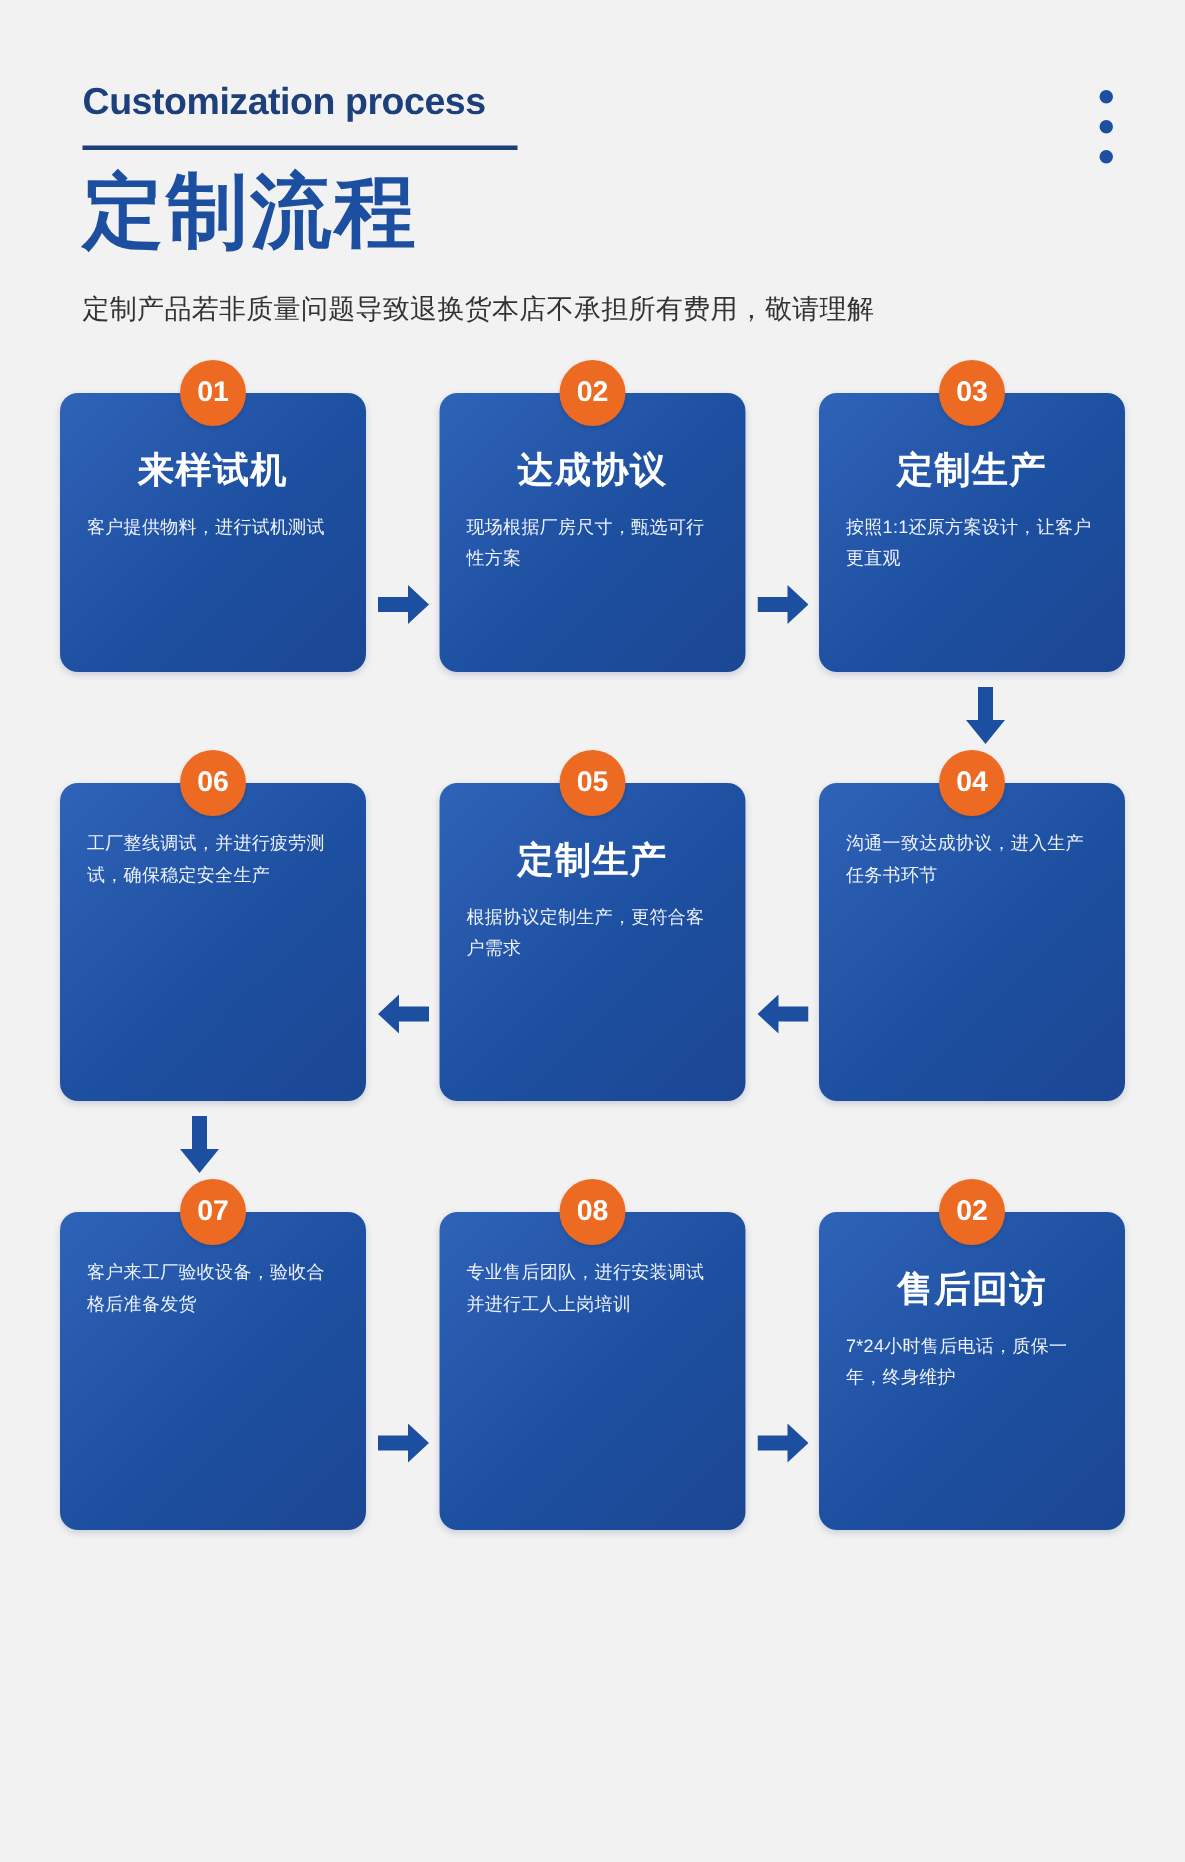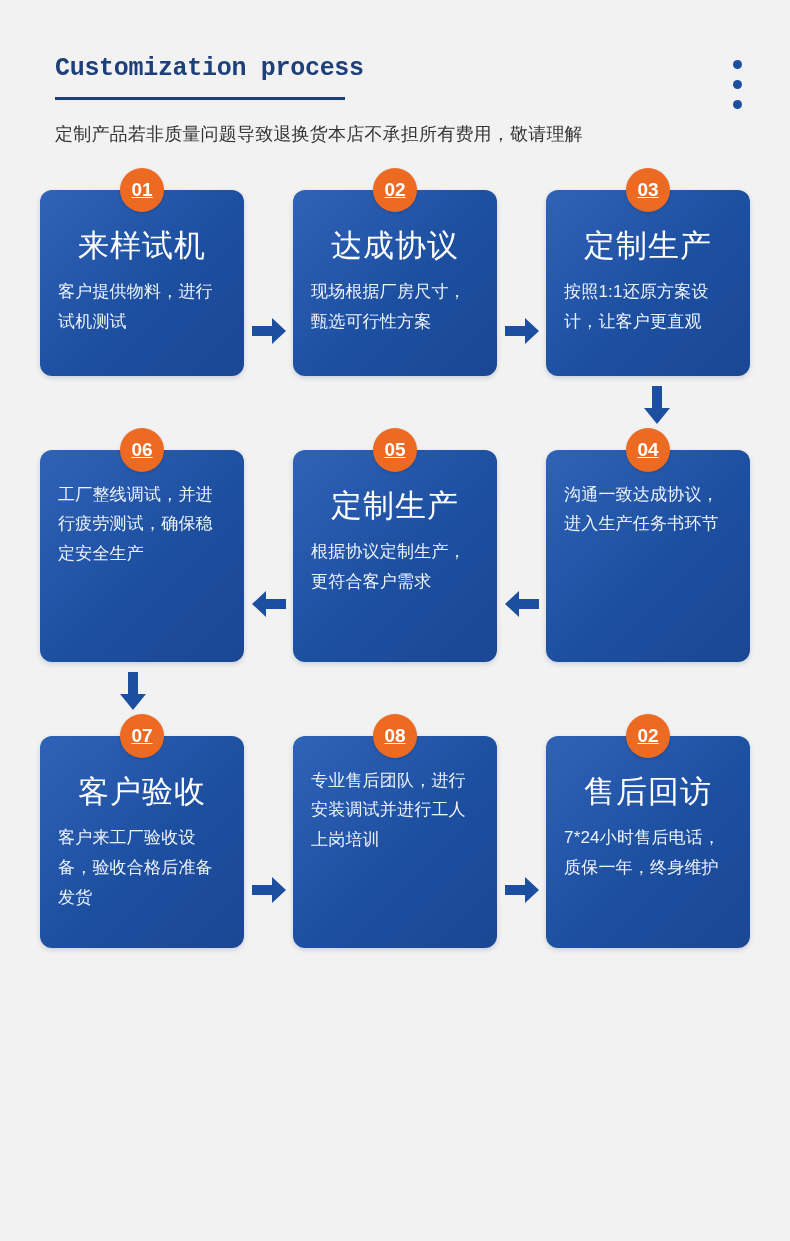--- a/index.html
+++ b/index.html
@@ -19,21 +19,20 @@
   .header {
     position: relative;
     padding: 55px 0 0 55px;
   }
   .eyebrow {
     font-size: 25px;
     font-weight: bold;
     color: #1d3f7a;
     letter-spacing: -0.3px;
     line-height: 1.1;
-    font-family: Liberation Mono, monospace;
   }
   .rule {
     width: 290px;
     height: 3px;
     background: #1d3f7a;
     margin: 14px 0 10px 0;
   }
   .title-cn {
     font-size: 54px;
     font-weight: bold;
@@ -99,34 +98,33 @@
     height: 44px;
     border-radius: 50%;
     background: #ed6a23;
     color: #ffffff;
     font-size: 19px;
     font-weight: bold;
     display: flex;
     align-items: center;
     justify-content: center;
     box-shadow: 0 1px 3px rgba(0,0,0,0.15);
-    text-decoration: underline;
   }
   .card-title {
     color: #ffffff;
-    font-size: 31px;
-    font-weight: normal;
+    font-size: 24px;
+    font-weight: bold;
     text-align: center;
     letter-spacing: 1px;
     margin: 8px 0 14px 0;
     line-height: 1.15;
   }
   .card-body {
     color: #eef3fb;
-    font-size: 17px;
+    font-size: 12px;
     line-height: 1.75;
     letter-spacing: 0.2px;
   }
 
   
   .h-arrow {
     flex: 1 1 auto;
     display: flex;
     align-items: center;
     justify-content: center;
@@ -153,20 +151,21 @@
 
   .row-2 .card { min-height: 212px; }
   .row-3 .card { min-height: 212px; }
 </style>
 </head>
 <body>
 
 <div class="header">
   <div class="eyebrow">Customization process</div>
   <div class="rule"></div>
+  <div class="title-cn">定制流程</div>
   <div class="subtitle">定制产品若非质量问题导致退换货本店不承担所有费用，敬请理解</div>
   <div class="dots">
     <span></span>
     <span></span>
     <span></span>
   </div>
 </div>
 
 <div class="flow">
 
@@ -257,21 +256,20 @@
       <svg width="26" height="38" viewBox="0 0 26 38" aria-hidden="true">
         <path d="M8 0 H18 V22 H26 L13 38 L0 22 H8 Z" fill="#1d4fa0"></path>
       </svg>
     </div>
   </div>
 
   <div class="row row-3">
     <div class="cell">
       <div class="card">
         <div class="badge">07</div>
-        <div class="card-title">客户验收</div>
         <div class="card-body">客户来工厂验收设备，验收合格后准备发货</div>
       </div>
     </div>
 
     <div class="h-arrow">
       <svg width="34" height="26" viewBox="0 0 34 26" aria-hidden="true">
         <path d="M0 8 H20 V0 L34 13 L20 26 V18 H0 Z" fill="#1d4fa0"></path>
       </svg>
     </div>
 

